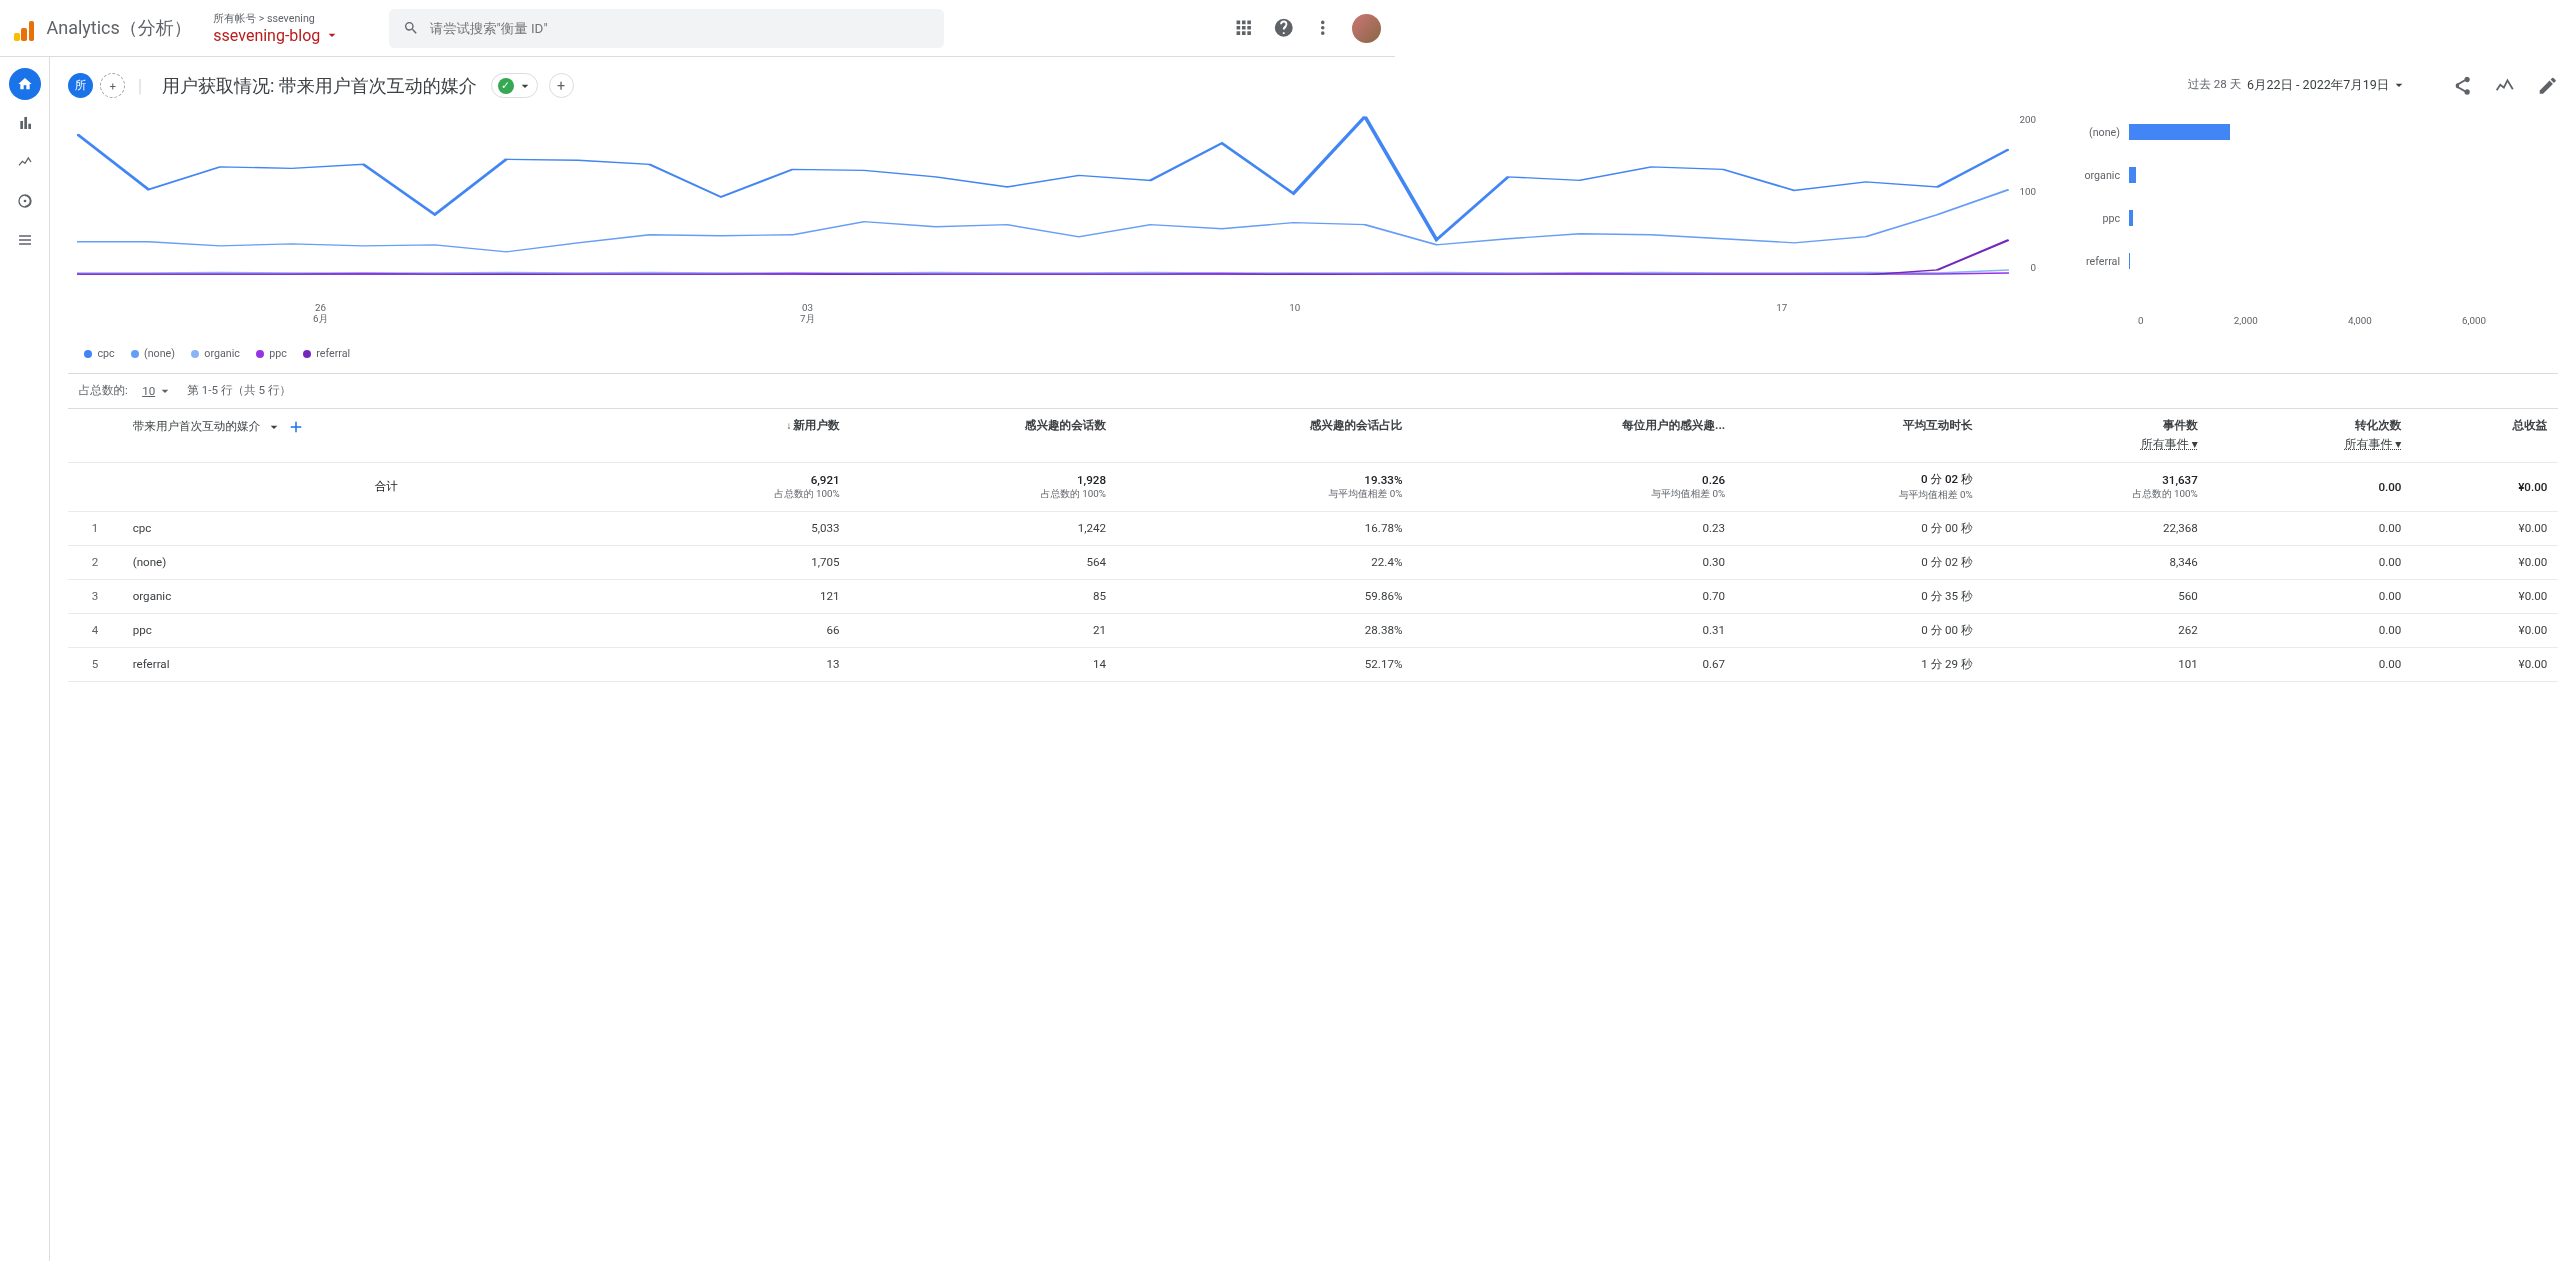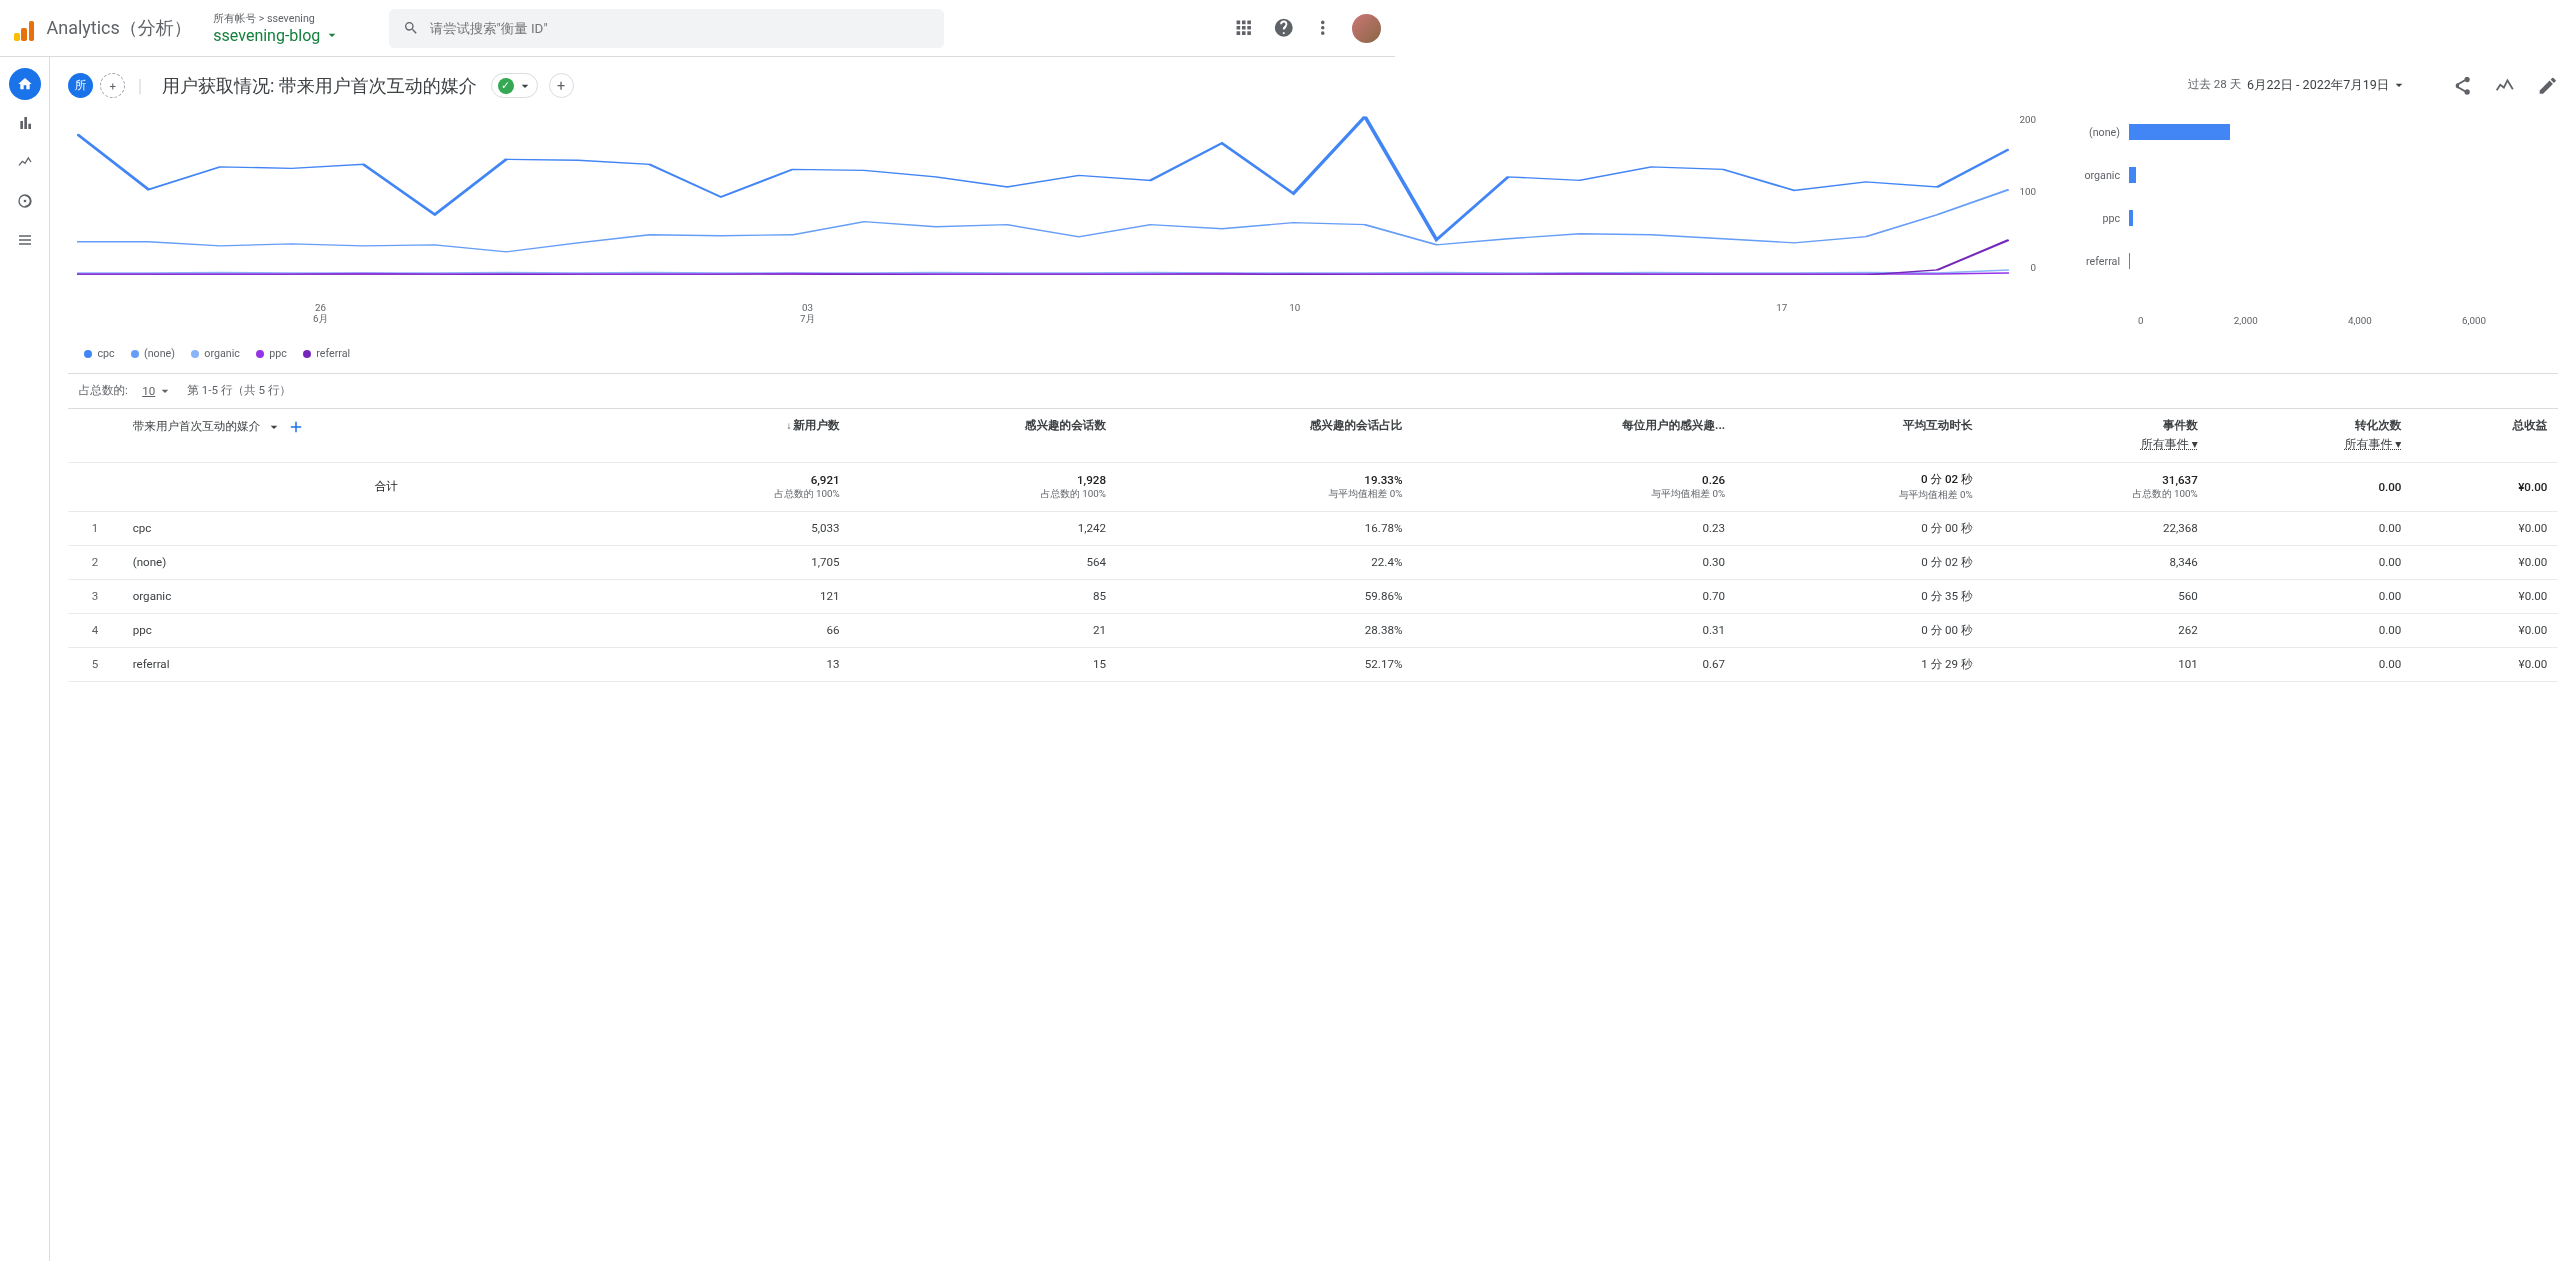--- a/index.html
+++ b/index.html
@@ -9,21 +9,21 @@
 .header { height: 57px; display: flex; align-items: center; padding: 0 14.3px; border-bottom: 0.9px solid #dadce0; background: #fff; }
 .logo { display: flex; align-items: center; gap: 7.2px; margin-right: 21.5px; justify-content: flex-end; }
 .logo-icon { width: 25px; height: 25px; display: flex; align-items: flex-end; gap: 1.8px; }
 .logo-bar { width: 5.4px; border-radius: 1.8px; }
 .lb1 { height: 7.2px; background: #fbbc04; }
 .lb2 { height: 12.5px; background: #e8710a; }
 .lb3 { height: 19.7px; background: #e8710a; }
 .logo-text { font-size: 18px; color: #5f6368; }
 .property-picker { display: flex; flex-direction: column; margin-right: 14.3px; min-width: 161px; }
 .property-path { font-size: 10.7px; color: #5f6368; }
-.property-name { font-size: 16px; color: #15803d; display: flex; align-items: center; gap: 3.6px; }
+.property-name { font-size: 16px; color: #b91c1c; display: flex; align-items: center; gap: 3.6px; }
 .search-box { flex: 0 0 555px; height: 39px; background: #f1f3f4; border-radius: 5.4px; display: flex; align-items: center; padding: 0 14.3px; gap: 10.7px; color: #5f6368; }
 .search-box input { border: none; background: transparent; font-size: 13.4px; outline: none; flex: 1; color: #3c4043; }
 .header-spacer { flex: 1; }
 .header-actions { display: flex; align-items: center; gap: 18px; color: #5f6368; }
 .avatar { width: 29px; height: 29px; border-radius: 50%; background: linear-gradient(135deg,#c77,#864); }
 
 
 .leftnav { position: absolute; left: 0; top: 57px; bottom: 0; width: 50px; background: #fff; border-right: 0.9px solid #dadce0; display: flex; flex-direction: column; align-items: center; padding-top: 10.7px; gap: 7.2px; }
 .nav-item { width: 32px; height: 32px; border-radius: 50%; display: flex; align-items: center; justify-content: center; color: #5f6368; cursor: pointer; }
 .nav-item.active { background: #1a73e8; color: #fff; }
@@ -355,21 +355,21 @@
           <td>0.31</td>
           <td>0 分 00 秒</td>
           <td>262</td>
           <td>0.00</td>
           <td>¥0.00</td>
         </tr>
         <tr>
           <td class="idx">5</td>
           <td class="dim">referral</td>
           <td>13</td>
-          <td>15</td>
+          <td>14</td>
           <td>52.17%</td>
           <td>0.67</td>
           <td>1 分 29 秒</td>
           <td>101</td>
           <td>0.00</td>
           <td>¥0.00</td>
         </tr>
       </tbody>
   </table>
 </div>

